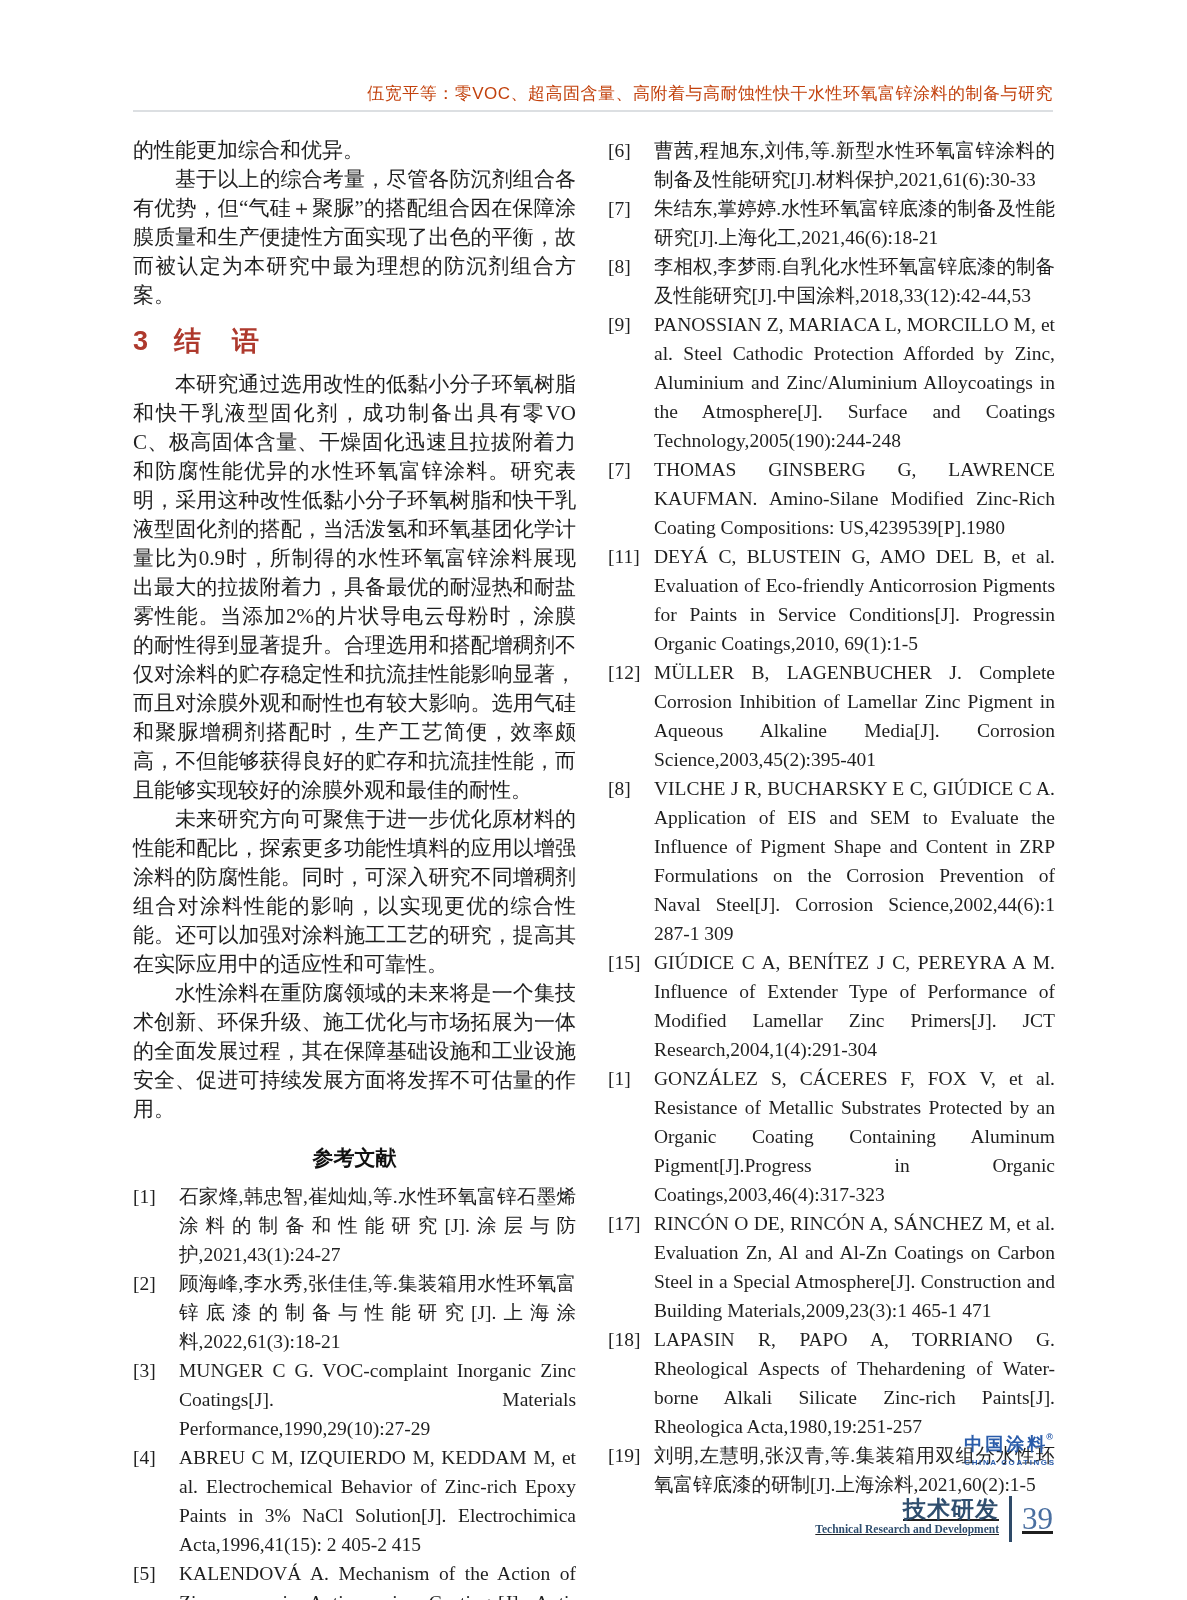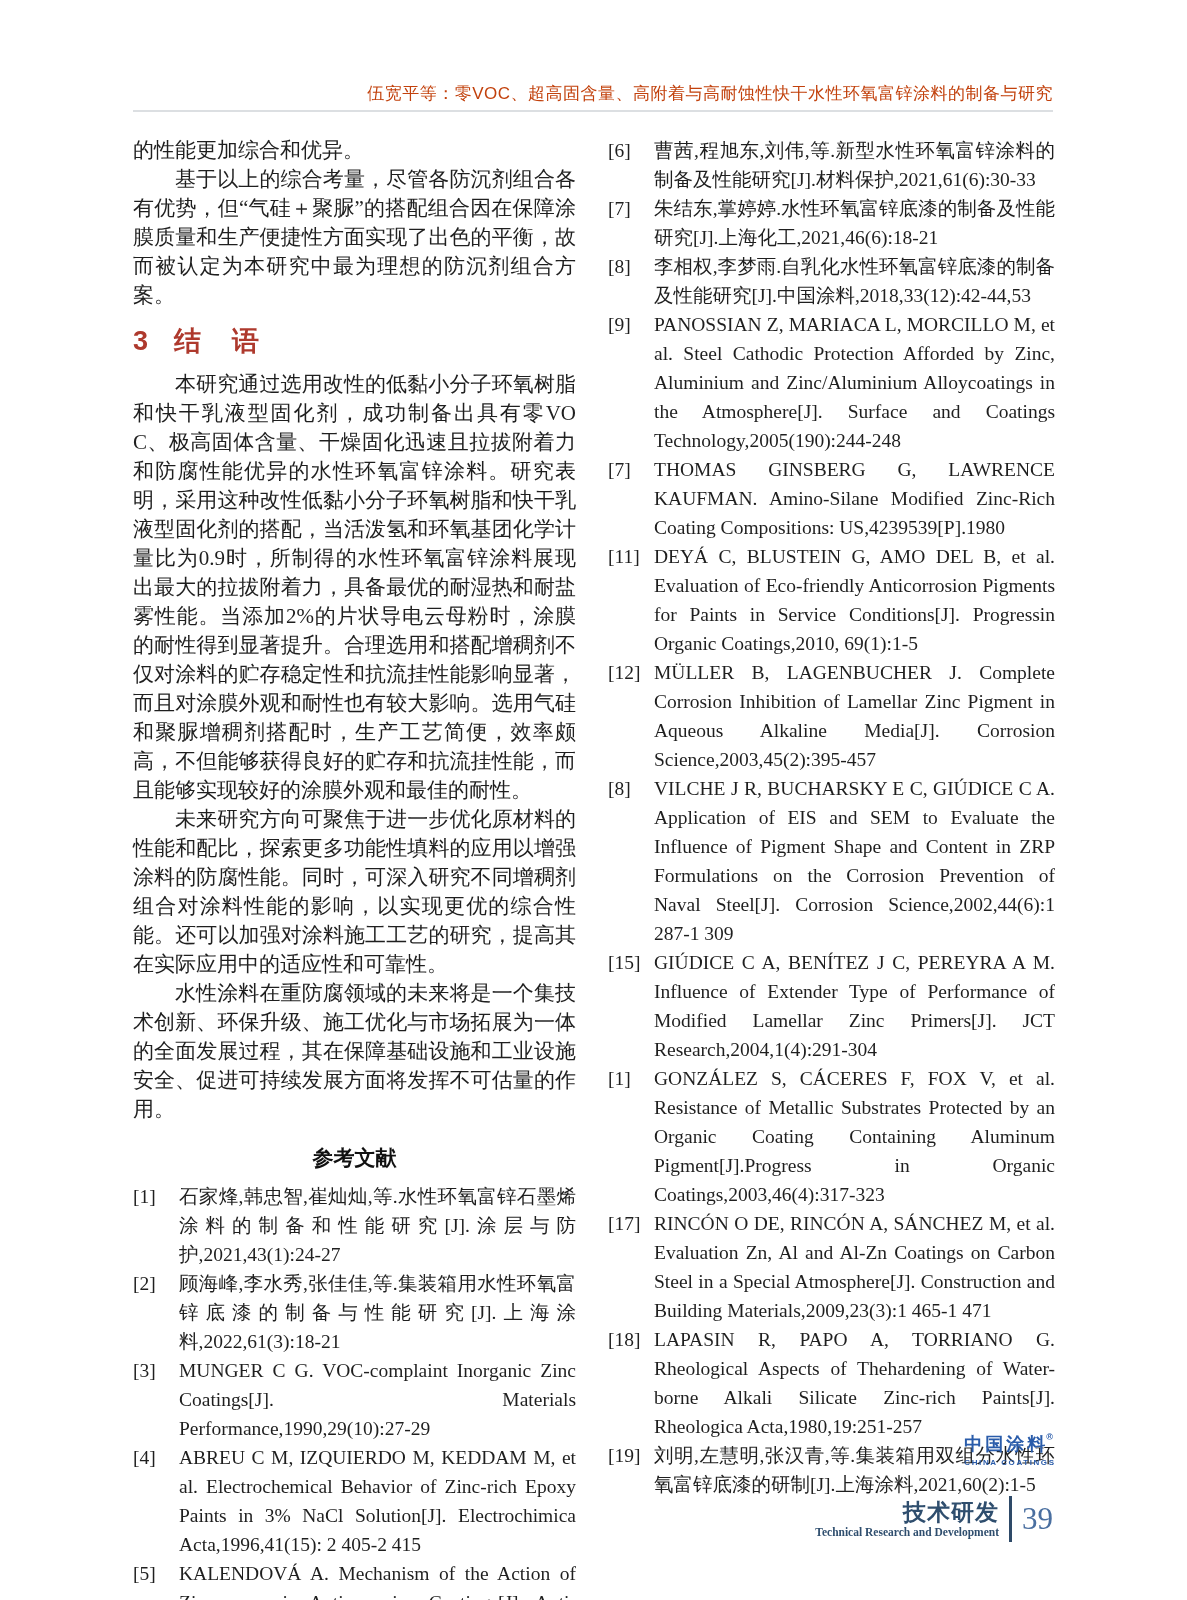--- a/index.html
+++ b/index.html
@@ -54,21 +54,21 @@
   .brand-logo .logo-cn {
     font-size:18px; font-weight:bold; letter-spacing:3px; white-space:nowrap;
   }
   .brand-logo .logo-mark { font-size:9px; vertical-align:top; margin-left:-2px; }
   .brand-logo .logo-en {
     font-size:8px; font-weight:bold; letter-spacing:1.6px; margin-top:2px; white-space:nowrap;
   }
   
   .footer {
     position:absolute; top:1496px; right:134px;
-    display:flex; align-items:center;
+    display:flex; align-items:flex-start;text-decoration:underline;
   }
   .footer-labels { text-align:right; margin-right:10px; }
   .footer-cn {
     font-family:"Liberation Sans", sans-serif; font-size:23px; font-weight:bold;
     color:#2f4e6e; line-height:26px; letter-spacing:1px;
   }
   .footer-en {
     font-size:11.5px; font-weight:bold; color:#2f4e6e; line-height:15px;
     font-family:"Liberation Serif", serif;
   }
@@ -144,21 +144,21 @@
       <li class="ref-item">
         <span class="ref-label">[7]</span>
         <span class="ref-text">THOMAS GINSBERG G, LAWRENCE KAUFMAN. Amino-Silane Modified Zinc-Rich Coating Compositions: US,4239539[P].1980</span>
       </li>
       <li class="ref-item">
         <span class="ref-label">[11]</span>
         <span class="ref-text">DEYÁ C, BLUSTEIN G, AMO DEL B, et al. Evaluation of Eco-friendly Anticorrosion Pigments for Paints in Service Conditions[J]. Progressin Organic Coatings,2010, 69(1):1-5</span>
       </li>
       <li class="ref-item">
         <span class="ref-label">[12]</span>
-        <span class="ref-text">MÜLLER B, LAGENBUCHER J. Complete Corrosion Inhibition of Lamellar Zinc Pigment in Aqueous Alkaline Media[J]. Corrosion Science,2003,45(2):395-457</span>
+        <span class="ref-text">MÜLLER B, LAGENBUCHER J. Complete Corrosion Inhibition of Lamellar Zinc Pigment in Aqueous Alkaline Media[J]. Corrosion Science,2003,45(2):395-401</span>
       </li>
       <li class="ref-item">
         <span class="ref-label">[8]</span>
         <span class="ref-text">VILCHE J R, BUCHARSKY E C, GIÚDICE C A. Application of EIS and SEM to Evaluate the Influence of Pigment Shape and Content in ZRP Formulations on the Corrosion Prevention of Naval Steel[J]. Corrosion Science,2002,44(6):1 287-1 309</span>
       </li>
       <li class="ref-item">
         <span class="ref-label">[15]</span>
         <span class="ref-text">GIÚDICE C A, BENÍTEZ J C, PEREYRA A M. Influence of Extender Type of Performance of Modified Lamellar Zinc Primers[J]. JCT Research,2004,1(4):291-304</span>
       </li>
       <li class="ref-item">

